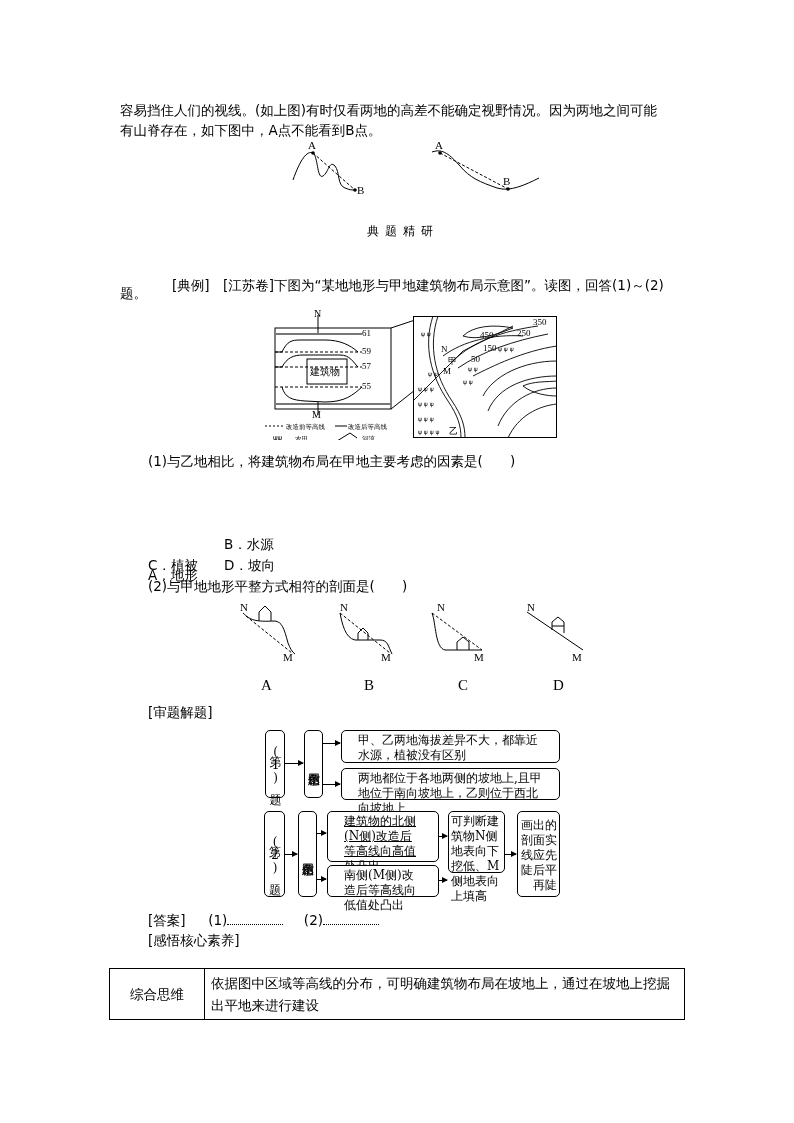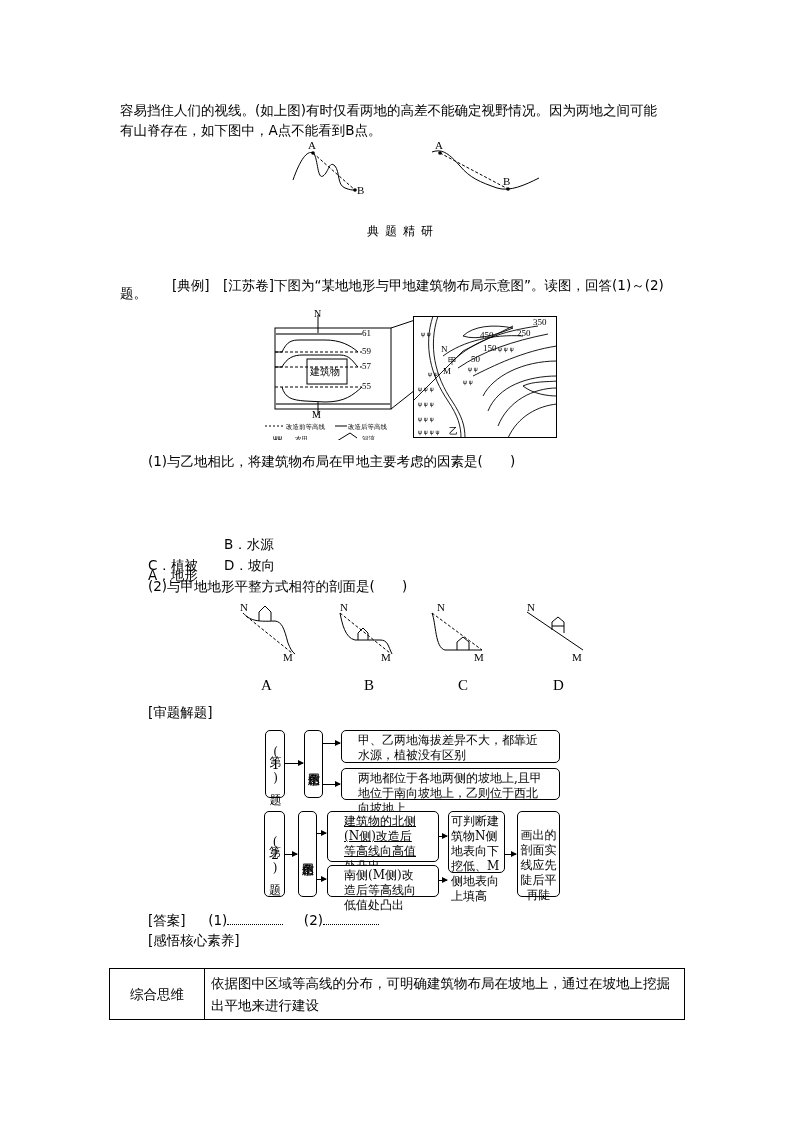--- a/index.html
+++ b/index.html
@@ -180,21 +180,21 @@
 <div class="arrow" style="left:285px;top:854px;width:12px;"></div>
 <div class="box vbox" style="left:298px;top:811px;width:19px;height:86px;writing-mode:vertical-rl;text-orientation:upright;">图示信息</div>
 <div class="arrow" style="left:317px;top:833px;width:9px;"></div>
 <div class="arrow" style="left:317px;top:879px;width:9px;"></div>
 <div class="box hbox" style="left:327px;top:811px;width:112px;height:51px;white-space:normal;text-decoration:underline;">建筑物的北侧(N侧)改造后等高线向高值处凸出</div>
 <div class="box hbox" style="left:327px;top:865px;width:112px;height:32px;white-space:normal;">南侧(M侧)改造后等高线向低值处凸出</div>
 <div class="arrow" style="left:439px;top:836px;width:8px;"></div>
 <div class="arrow" style="left:439px;top:880px;width:8px;"></div>
 <div class="box hbox" style="left:448px;top:811px;width:57px;height:62px;white-space:normal;text-align:left;padding:2px;">可判断建筑物N侧地表向下挖低、M侧地表向上填高</div>
 <div class="arrow" style="left:505px;top:854px;width:11px;"></div>
-<div class="box hbox" style="left:517px;top:811px;width:43px;height:86px;white-space:normal;text-align:center;padding:16px 2px;">画出的剖面实线应先陡后平再陡</div>
+<div class="box hbox" style="left:517px;top:811px;width:43px;height:86px;white-space:normal;text-align:right;padding:6px 2px;">画出的剖面实线应先陡后平再陡</div>
 
 <div class="abs txt" style="left:148px;top:909px;">
   <span>[答案]</span>
   <span style="display:inline-block;width:14px;"></span>
   <span>(1)</span><span class="dots" style="width:56px;"></span>
   <span style="display:inline-block;width:12px;"></span>
   <span>(2)</span><span class="dots" style="width:56px;"></span>
 </div>
 
 <div class="abs txt" style="left:148px;top:929px;">[感悟核心素养]</div>

